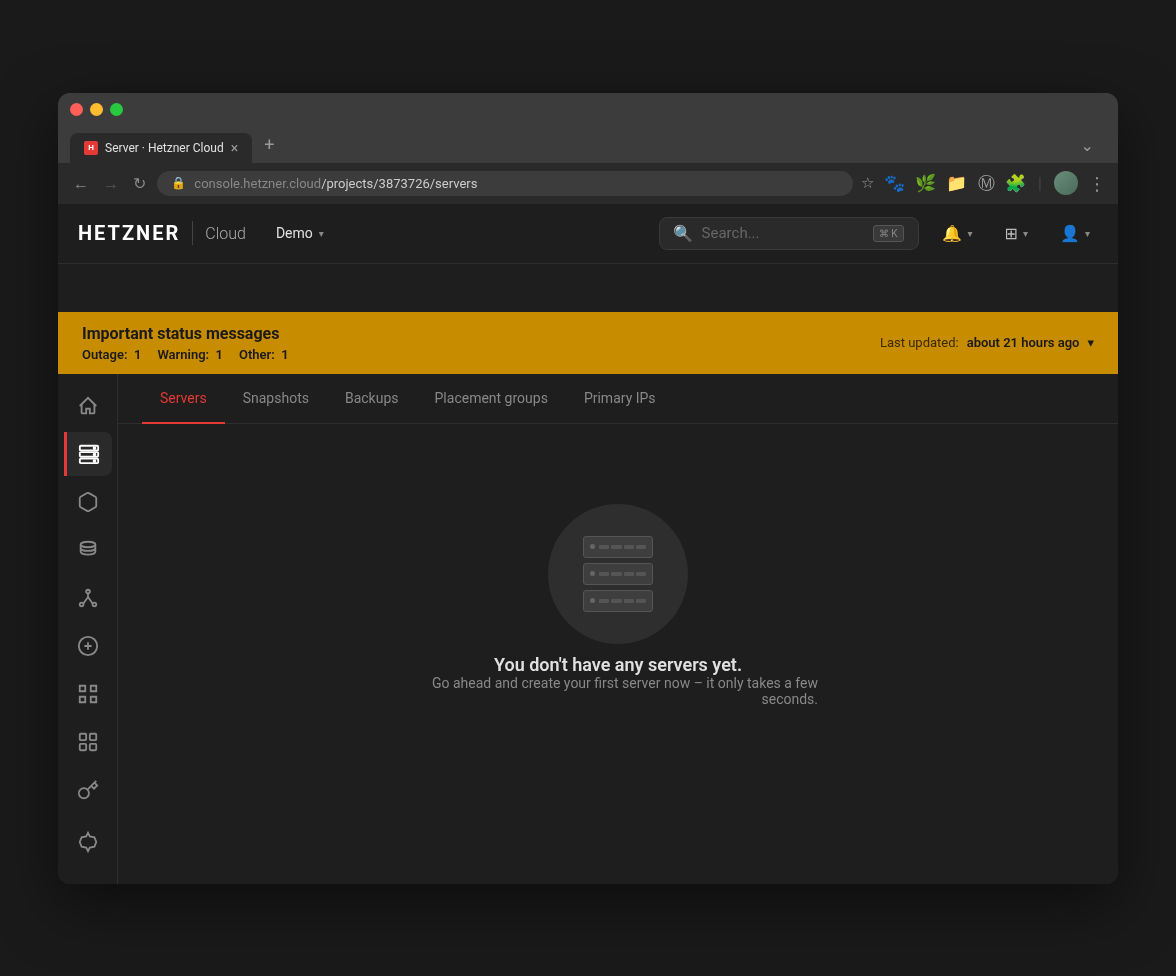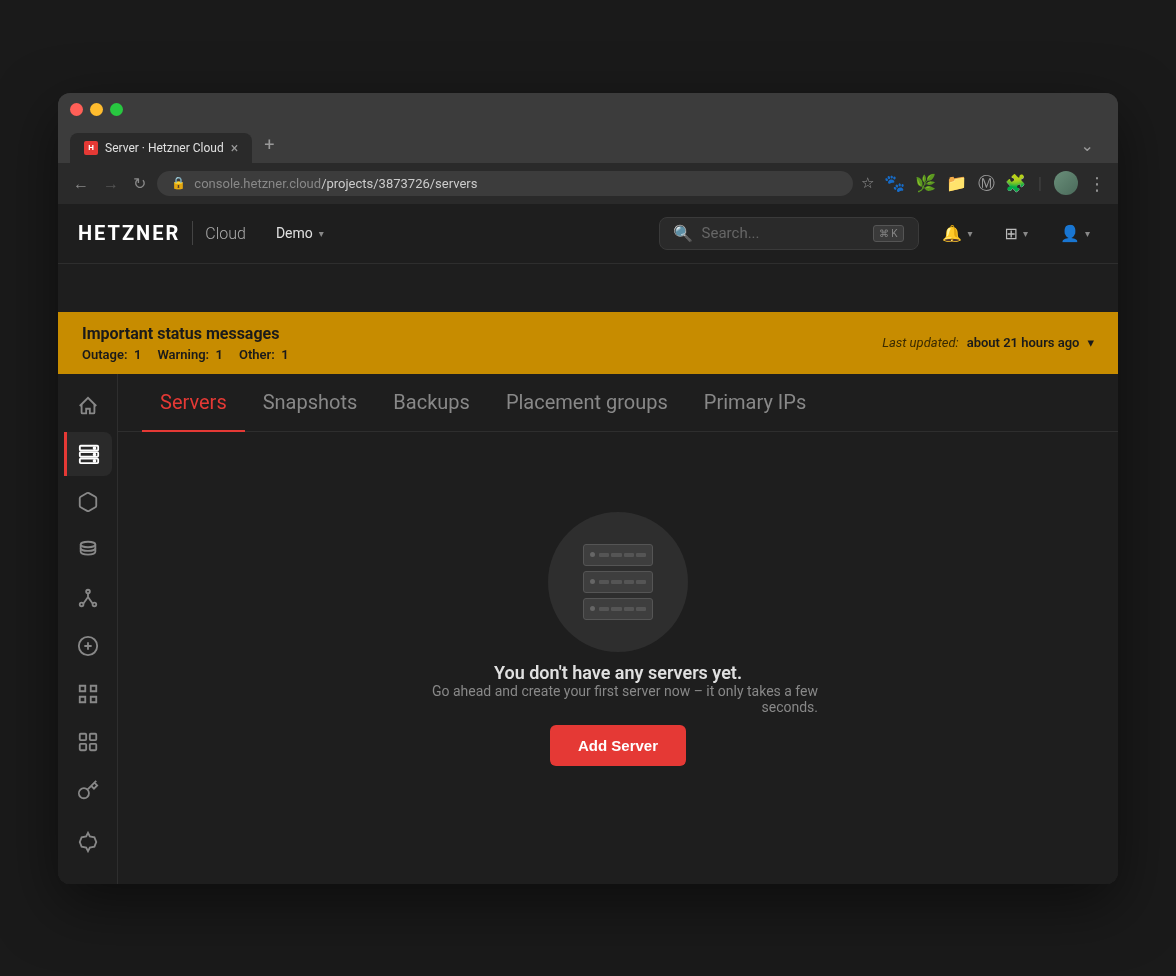--- a/index.html
+++ b/index.html
@@ -220,21 +220,21 @@
     .status-counts { display: flex; gap: 16px; }
     .status-count { color: #1a1a1a; font-size: 13px; }
     .status-count span { font-weight: 600; }
     .status-banner-right {
       display: flex;
       align-items: center;
       gap: 8px;
       color: #1a1a1a;
       font-size: 13px;
     }
-    .status-banner-right .label { color: #3a2a00; font-style: italic; }
+    .status-banner-right .label { color: #3a2a00; }
     .status-time { font-weight: 600; }
 
     
     .main-layout {
       display: flex;
       flex: 1;
     }
     
     .sidebar {
       width: 60px;
@@ -282,21 +282,21 @@
     }
     .content-tabs {
       display: flex;
       gap: 0;
       border-bottom: 1px solid #2e2e2e;
       padding: 0 24px;
     }
     .content-tab {
       padding: 16px 18px;
       color: #888;
-      font-size: 20px;
+      font-size: 14px;
       cursor: pointer;
       border-bottom: 2px solid transparent;
       margin-bottom: -1px;
     }
     .content-tab.active {
       color: #e53935;
       border-bottom: 2px solid #e53935;
     }
     .content-main {
       display: flex;
@@ -590,18 +590,17 @@
                   <div class="server-slot"></div>
                   <div class="server-slot"></div>
                   <div class="server-slot"></div>
                   <div class="server-slot"></div>
                 </div>
               </div>
             </div>
           </div>
           <div class="empty-title">You don't have any servers yet.</div>
           <div class="empty-subtitle">Go ahead and create your first server now – it only takes a few seconds.</div>
-          <button class="add-server-btn">Add Server</button>
         </div>
       </div>
     </div>
   </div>
 </div>
 
 </body></html>

